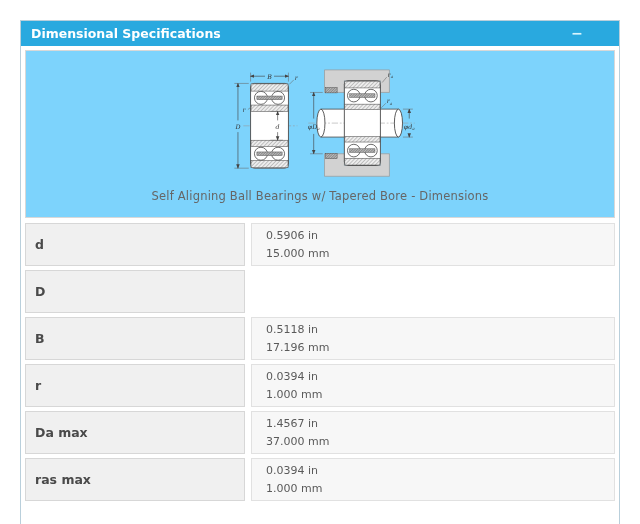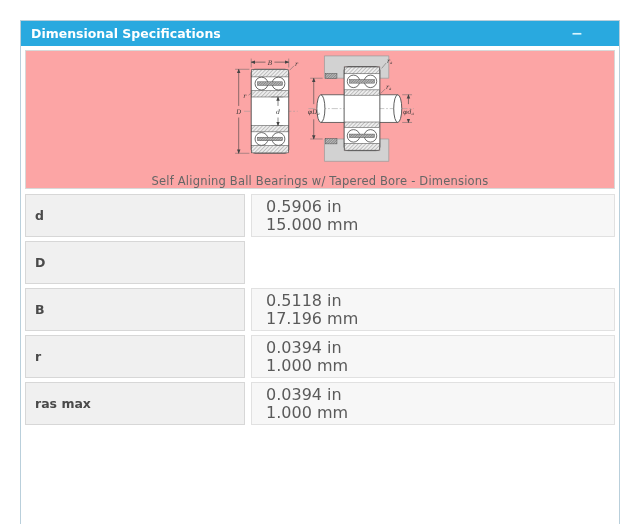--- a/index.html
+++ b/index.html
@@ -24,22 +24,22 @@
     cursor:pointer;
   }
   .collapse-toggle {
     position:absolute; right:36px; top:0;
     color:#d8f4fd; font-weight:bold; font-size:14px;
     cursor:pointer;
   }
   .panel-body { padding:4px; background:#fff; }
   .diagram-box {
     border:1px solid #d8d8d8;
-    height:139px;
-    background:#fca5a5;
+    height:168px;
+    background:#7dd3fc;
     display:flex; flex-direction:column;
     align-items:center; justify-content:center;
   }
   .diagram-box svg { display:block; margin-top:4px; }
   .diagram-caption {
     margin-top:10px;
     font-size:11.5px; color:#666; letter-spacing:.2px;
   }
   .spec-table { margin-top:5px; }
   .spec-row { display:flex; gap:6px; margin-bottom:4px; height:43px; }
@@ -48,21 +48,21 @@
     background:#f0f0f0; border:1px solid #d7d7d7;
     display:flex; align-items:center;
     padding-left:9px;
     font-weight:bold; font-size:12.5px; color:#4a4a4a;
   }
   .cell-value {
     flex:1;
     background:#f7f7f7; border:1px solid #e1e1e1;
     display:flex; flex-direction:column; justify-content:center;
     padding-left:14px;
-    font-size:16px; color:#5a5a5a; line-height:18px;
+    font-size:11px; color:#5a5a5a; line-height:18px;
   }
   
   .body2  { fill:#fff; stroke:#4a4a4a; stroke-width:1; }
   .ball   { fill:#fff; stroke:#4a4a4a; stroke-width:.9; }
   .hatch  { fill:url(#hatchL); stroke:#4a4a4a; stroke-width:.6; }
   .hatch2 { fill:url(#hatchD); stroke:#4a4a4a; stroke-width:.5; }
   .housing{ fill:#d2d2d2; stroke:#999; stroke-width:.8; }
   .thin   { stroke:#666; stroke-width:.6; fill:none; }
   .thin2  { stroke:#4a4a4a; stroke-width:.9; fill:none; }
   .dimline{ stroke:#444; stroke-width:.7; fill:none; }
@@ -212,20 +212,27 @@
 
       <div class="spec-row">
         <div class="cell-label">r</div>
         <div class="cell-value">
           <div>0.0394 in</div>
           <div>1.000 mm</div>
         </div>
       </div>
 
 
+      <div class="spec-row">
+        <div class="cell-label">Da max</div>
+        <div class="cell-value">
+          <div>1.4567 in</div>
+          <div>37.000 mm</div>
+        </div>
+      </div>
 
       <div class="spec-row">
         <div class="cell-label">ras max</div>
         <div class="cell-value">
           <div>0.0394 in</div>
           <div>1.000 mm</div>
         </div>
       </div>
 
     </div>

